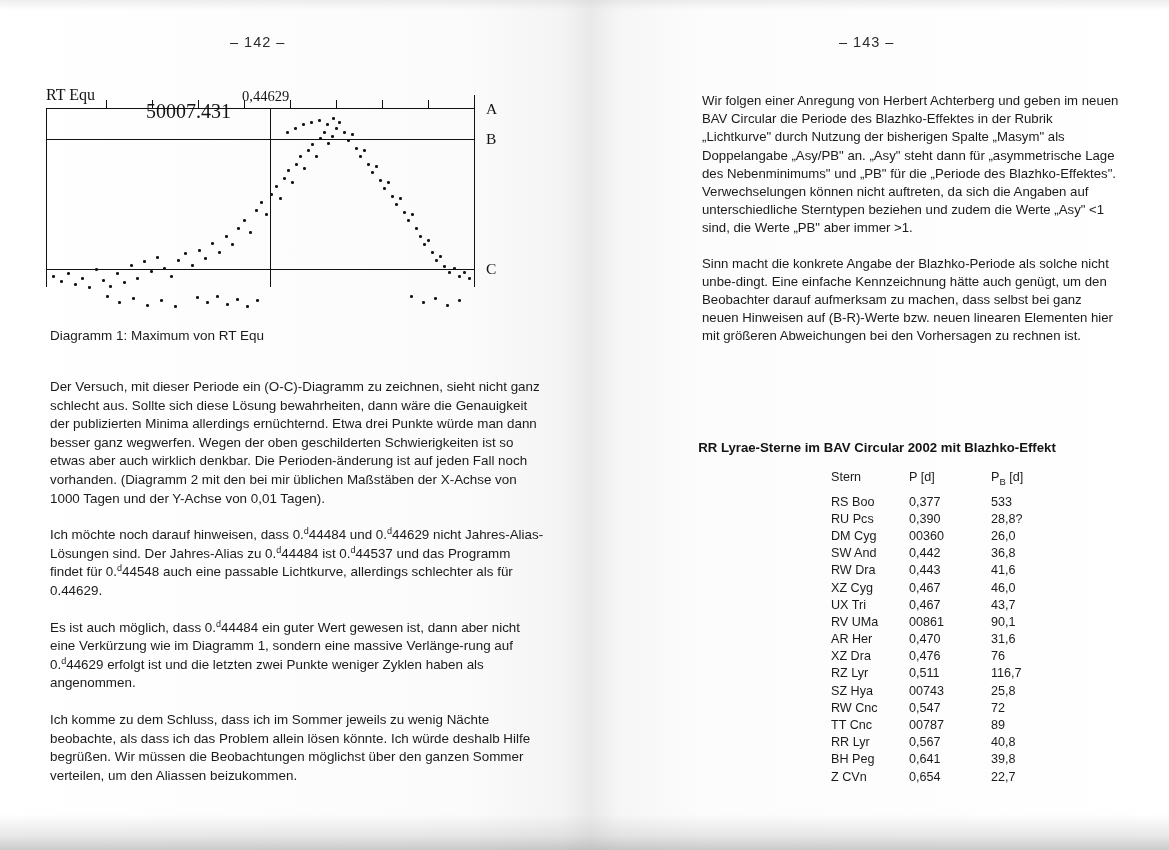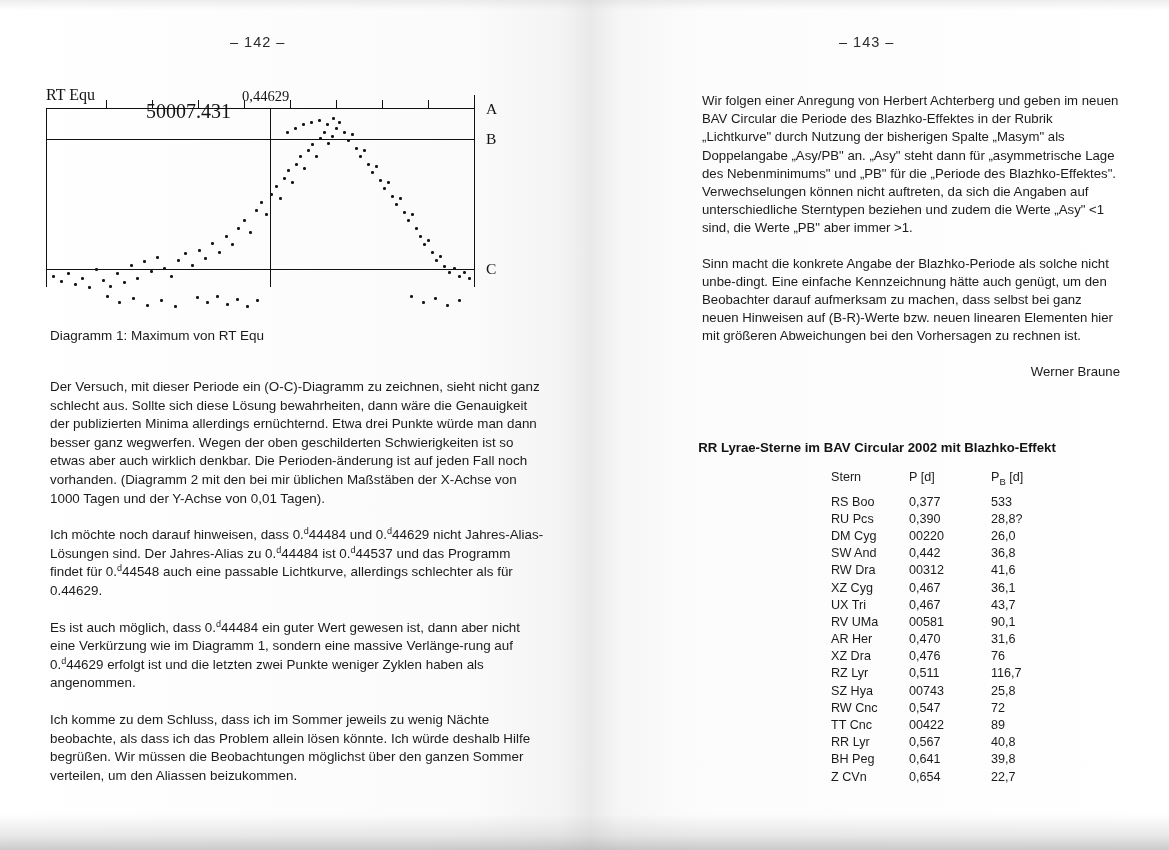--- a/index.html
+++ b/index.html
@@ -380,21 +380,20 @@
   </div>
 </div>
 
 <div class="page page-right">
   <div class="folio folio-right">–  143  –</div>
 
 
   <div class="body-right">
     <p>Wir folgen einer Anregung von Herbert Achterberg und geben im neuen BAV Circular die Periode des Blazhko-Effektes in der Rubrik „Lichtkurve" durch Nutzung der bisherigen Spalte „Masym" als Doppelangabe „Asy/PB" an. „Asy" steht dann für „asymmetrische Lage des Nebenminimums" und „PB" für die „Periode des Blazhko-Effektes". Verwechselungen können nicht auftreten, da sich die Angaben auf unterschiedliche Sterntypen beziehen und zudem die Werte „Asy" &lt;1 sind, die Werte „PB" aber immer &gt;1.</p>
     <p>Sinn macht die konkrete Angabe der Blazhko-Periode als solche nicht unbe-dingt. Eine einfache Kennzeichnung hätte auch genügt, um den Beobachter darauf aufmerksam zu machen, dass selbst bei ganz neuen Hinweisen auf (B-R)-Werte bzw. neuen linearen Elementen hier mit größeren Abweichungen bei den Vorhersagen zu rechnen ist.</p>
-    <p class="signature">Werner Braune</p>
   </div>
 
   <div class="table-title">RR Lyrae-Sterne im BAV Circular 2002 mit Blazhko-Effekt</div>
 
   <table class="bav">
     <thead>
       <tr>
         <th class="c-star">Stern</th>
         <th class="c-p">P [d]</th>
         <th class="c-pb">P<span class="sub">B</span> [d]</th>
@@ -406,46 +405,46 @@
           <td class="c-p">0,377</td>
           <td class="c-pb">533</td>
         </tr>
         <tr>
           <td class="c-star">RU Pcs</td>
           <td class="c-p">0,390</td>
           <td class="c-pb">28,8?</td>
         </tr>
         <tr>
           <td class="c-star">DM Cyg</td>
-          <td class="c-p">00220</td>
+          <td class="c-p">00360</td>
           <td class="c-pb">26,0</td>
         </tr>
         <tr>
           <td class="c-star">SW And</td>
           <td class="c-p">0,442</td>
           <td class="c-pb">36,8</td>
         </tr>
         <tr>
           <td class="c-star">RW Dra</td>
-          <td class="c-p">00312</td>
+          <td class="c-p">0,443</td>
           <td class="c-pb">41,6</td>
         </tr>
         <tr>
           <td class="c-star">XZ Cyg</td>
           <td class="c-p">0,467</td>
-          <td class="c-pb">36,1</td>
+          <td class="c-pb">46,0</td>
         </tr>
         <tr>
           <td class="c-star">UX Tri</td>
           <td class="c-p">0,467</td>
           <td class="c-pb">43,7</td>
         </tr>
         <tr>
           <td class="c-star">RV UMa</td>
-          <td class="c-p">00581</td>
+          <td class="c-p">00861</td>
           <td class="c-pb">90,1</td>
         </tr>
         <tr>
           <td class="c-star">AR Her</td>
           <td class="c-p">0,470</td>
           <td class="c-pb">31,6</td>
         </tr>
         <tr>
           <td class="c-star">XZ Dra</td>
           <td class="c-p">0,476</td>
@@ -461,21 +460,21 @@
           <td class="c-p">00743</td>
           <td class="c-pb">25,8</td>
         </tr>
         <tr>
           <td class="c-star">RW Cnc</td>
           <td class="c-p">0,547</td>
           <td class="c-pb">72</td>
         </tr>
         <tr>
           <td class="c-star">TT Cnc</td>
-          <td class="c-p">00422</td>
+          <td class="c-p">00787</td>
           <td class="c-pb">89</td>
         </tr>
         <tr>
           <td class="c-star">RR Lyr</td>
           <td class="c-p">0,567</td>
           <td class="c-pb">40,8</td>
         </tr>
         <tr>
           <td class="c-star">BH Peg</td>
           <td class="c-p">0,641</td>

